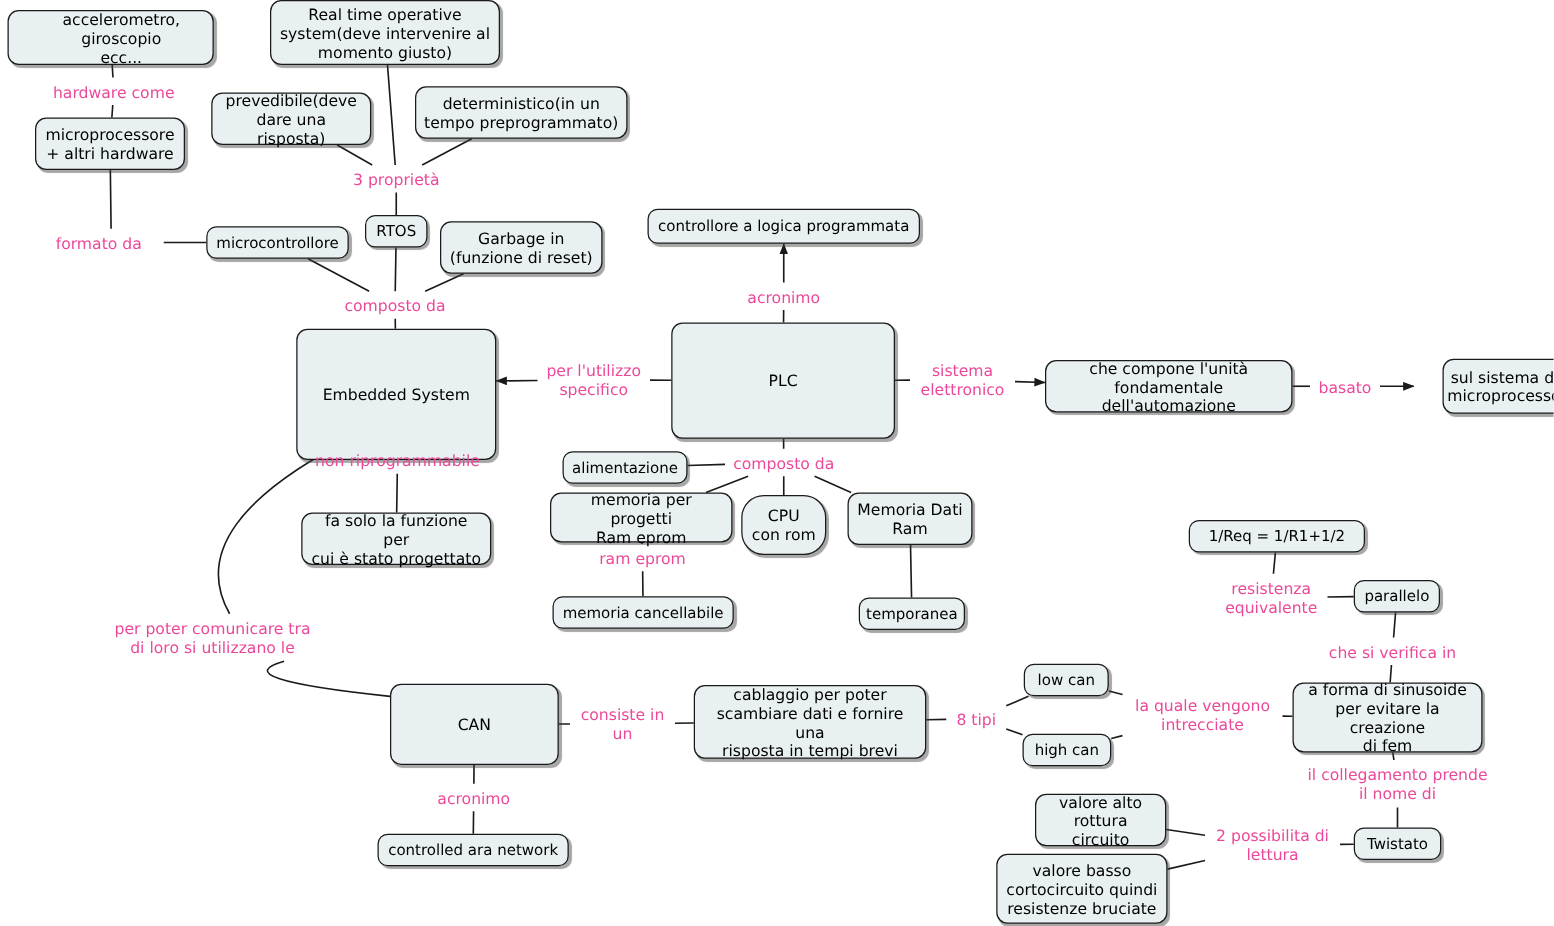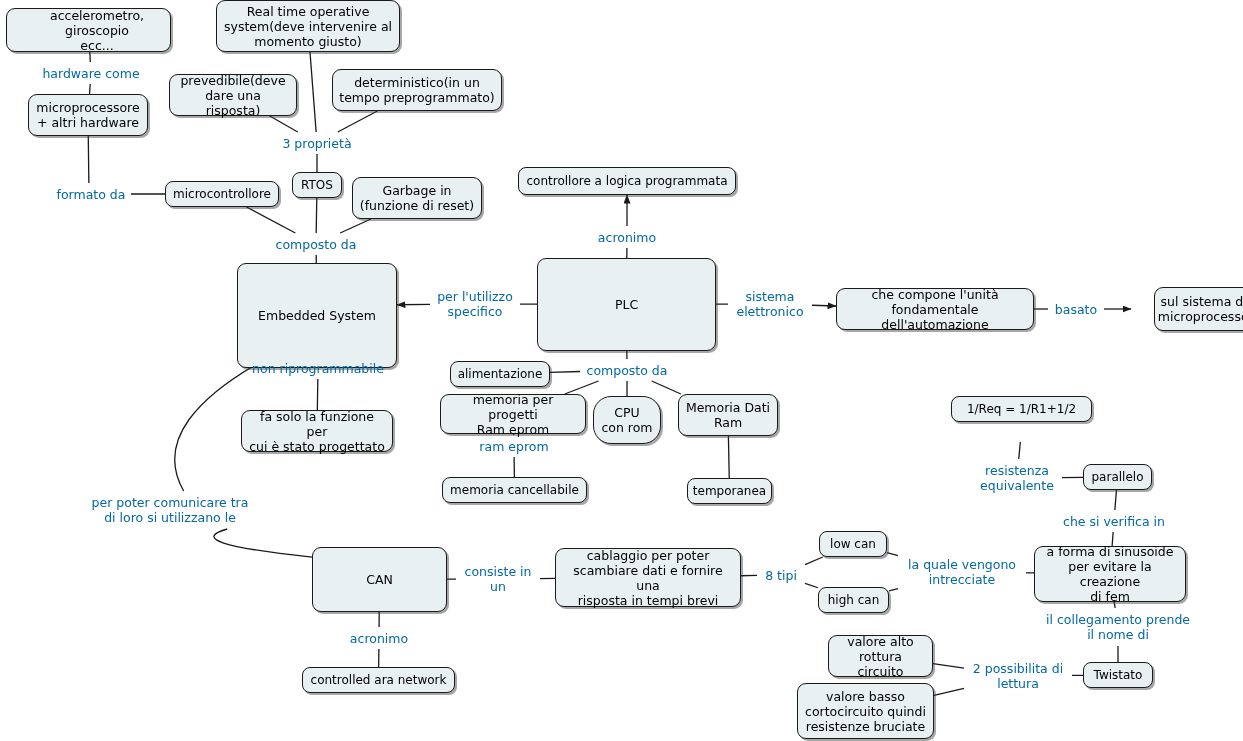--- a/index.html
+++ b/index.html
@@ -40,21 +40,21 @@
     box-shadow: 2px 2px 0.6px rgba(60,60,60,0.45);
     white-space: pre-line;
   }
   .node.small {
     font-size: 12px;
     line-height: 14px;
     border-radius: 8px;
   }
   .link-label {
     position: absolute;
-    color: #0369a1;
+    color: #ec4899;
     font-size: 12.5px;
     line-height: 15px;
     text-align: center;
     white-space: pre-line;
     background: transparent;
     display: flex;
     align-items: center;
     justify-content: center;
   }
 </style>
@@ -149,21 +149,21 @@
       <div class="node" style="left: 440px; top: 394px; width: 146px; height: 40px;">memoria per progetti
 Ram eprom</div>
       <div class="node" style="left: 593px; top: 396px; width: 68px; height: 48px; border-radius: 18px;">CPU
 con rom</div>
       <div class="node" style="left: 678px; top: 394px; width: 100px; height: 42px;">Memoria Dati
 Ram</div>
       <div class="node small" style="left: 442px; top: 477px; width: 145px; height: 26px;">memoria cancellabile</div>
       <div class="node small" style="left: 687px; top: 478px; width: 85px; height: 26px;">temporanea</div>
       <div class="node" style="left: 241px; top: 410px; width: 152px; height: 42px;">fa solo la funzione per
 cui è stato progettato</div>
-      <div class="node small" style="left: 951px; top: 396px; width: 141px; height: 26px;">1/Req = 1/R1+1/2</div>
+      <div class="node small" style="left: 951px; top: 416px; width: 141px; height: 26px;">1/Req = 1/R1+1/2</div>
       <div class="node small" style="left: 1083px; top: 464px; width: 69px; height: 26px;">parallelo</div>
       <div class="node" style="left: 312px; top: 547px; width: 135px; height: 65px;">CAN</div>
       <div class="node" style="left: 555px; top: 548px; width: 186px; height: 59px;">cablaggio per poter
 scambiare dati e fornire una
 risposta in tempi brevi</div>
       <div class="node small" style="left: 819px; top: 531px; width: 68px; height: 26px;">low can</div>
       <div class="node small" style="left: 818px; top: 587px; width: 71px; height: 26px;">high can</div>
       <div class="node" style="left: 1034px; top: 546px; width: 152px; height: 56px;">a forma di sinusoide
 per evitare la creazione
 di fem</div>
@@ -171,21 +171,21 @@
       <div class="node small" style="left: 302px; top: 667px; width: 153px; height: 26px;">controlled ara network</div>
       <div class="node" style="left: 828px; top: 635px; width: 105px; height: 42px;">valore alto
 rottura circuito</div>
       <div class="node" style="left: 797px; top: 683px; width: 137px; height: 56px;">valore basso
 cortocircuito quindi
 resistenze bruciate</div>
     </div>
   <div id="labels-layer">
       <div class="link-label" style="left: 32px; top: 65px; width: 118px; height: 16px;">hardware come</div>
       <div class="link-label" style="left: 276px; top: 135px; width: 82px; height: 16px;">3 proprietà</div>
-      <div class="link-label" style="left: 52px; top: 186px; width: 78px; height: 16px;">formato da</div>
+      <div class="link-label" style="left: 40px; top: 186px; width: 78px; height: 16px;">formato da</div>
       <div class="link-label" style="left: 272px; top: 236px; width: 88px; height: 16px;">composto da</div>
       <div class="link-label" style="left: 591px; top: 229px; width: 72px; height: 16px;">acronimo</div>
       <div class="link-label" style="left: 433px; top: 288px; width: 84px; height: 32px;">per l'utilizzo
 specifico</div>
       <div class="link-label" style="left: 731px; top: 288px; width: 78px; height: 32px;">sistema
 elettronico</div>
       <div class="link-label" style="left: 1051px; top: 301px; width: 50px; height: 16px;">basato</div>
       <div class="link-label" style="left: 250px; top: 360px; width: 136px; height: 16px;">non riprogrammabile</div>
       <div class="link-label" style="left: 583px; top: 362px; width: 88px; height: 16px;">composto da</div>
       <div class="link-label" style="left: 474px; top: 438px; width: 80px; height: 16px;">ram eprom</div>

